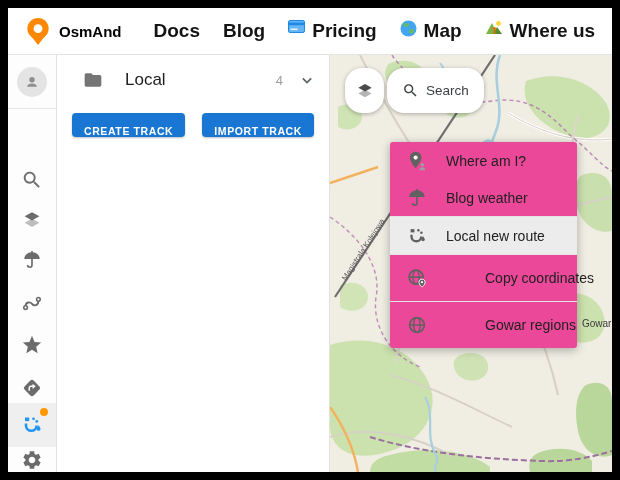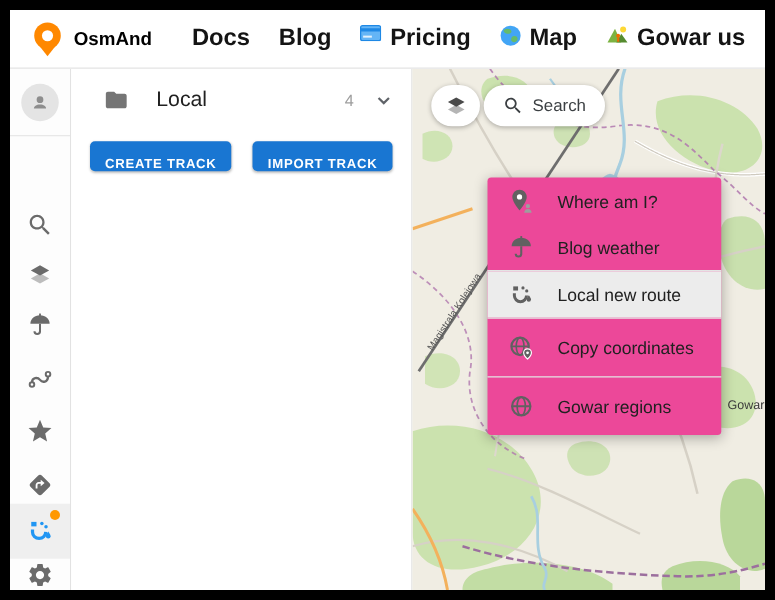--- a/index.html
+++ b/index.html
@@ -39,35 +39,35 @@
   .folder-count{margin-left:auto;font-size:13px;color:#9e9e9e;}
   .folder-chevron{margin-left:14px;margin-right:12px;width:20px;height:20px;cursor:pointer;}
   .btn-row{margin:8px 0 0 15px;display:flex;gap:17px;}
   .btn{height:19px;padding:12px 12px;background:#1976d2;color:#fff;border:none;border-radius:4px;
     font-family:"Liberation Sans",sans-serif;font-size:10.5px;font-weight:700;letter-spacing:.6px;
     box-shadow:0 1px 2px rgba(0,0,0,.25);cursor:pointer;}
 
   
   .map{flex:1;height:417px;position:relative;overflow:hidden;background:#f0ede3;}
   .map-svg{position:absolute;left:0;top:0;}
-  .map-ctl{position:absolute;top:13px;height:33px;background:#fff;border-radius:17px;
+  .map-ctl{position:absolute;top:13px;height:45px;background:#fff;border-radius:17px;
     display:flex;align-items:center;box-shadow:0 1px 4px rgba(0,0,0,.3);cursor:pointer;}
   .layers-ctl{left:15px;width:39px;justify-content:center;}
   .search-ctl{left:57px;padding:0 15px;gap:7px;}
   .search-label{font-size:13.5px;color:#3c4043;}
 
   
   .ctx-menu{position:absolute;left:60px;top:87px;width:187px;background:#ec4899;border-radius:3px;
     box-shadow:0 2px 10px rgba(0,0,0,.3);z-index:20;padding:0;}
   .ctx-section{border-bottom:1px solid #e4e4e4;}
   .ctx-section:last-child{border-bottom:none;}
   .ctx-section.single{padding:4px 0;}
   .ctx-item{height:37px;display:flex;align-items:center;cursor:pointer;}
   .ctx-item.hl{background:#ececec;}
-  .ctx-item.tall{height:38px;}
+  .ctx-item.tall{height:38px;gap:39px;}
   .ctx-icon{width:24px;height:24px;margin-left:15px;flex:none;display:flex;align-items:center;justify-content:center;}
   .ctx-label{margin-left:17px;font-size:14px;color:#212121;white-space:nowrap;}
 </style>
 </head>
 <body>
 
 <div class="frame">
 
   <div class="navbar">
     <div class="brand">
@@ -101,21 +101,21 @@
       <span>Map</span>
     </span>
     <span class="nav-link">
       <svg width="18" height="16" viewBox="0 0 18 16">
         <polygon points="1,14 7,3 12,14" fill="#7cb342"></polygon>
         <polygon points="8,14 12,7 17,14" fill="#558b2f"></polygon>
         <circle cx="13.5" cy="3.5" r="2.4" fill="#fdd835"></circle>
         <circle cx="9.5" cy="8.5" r="1.6" fill="#ef6c00"></circle>
         <rect x="8.7" y="10" width="1.7" height="3.4" fill="#ef6c00"></rect>
       </svg>
-      <span>Gowar us</span>
+      <span>Where us</span>
     </span>
   </div>
 
   <div class="content">
 
     <div class="sidebar">
       <div class="avatar-wrap">
         <div class="avatar">
           <svg width="18" height="18" viewBox="0 0 24 24">
             <circle cx="12" cy="9" r="3.6" fill="#8d8d8d"></circle>

